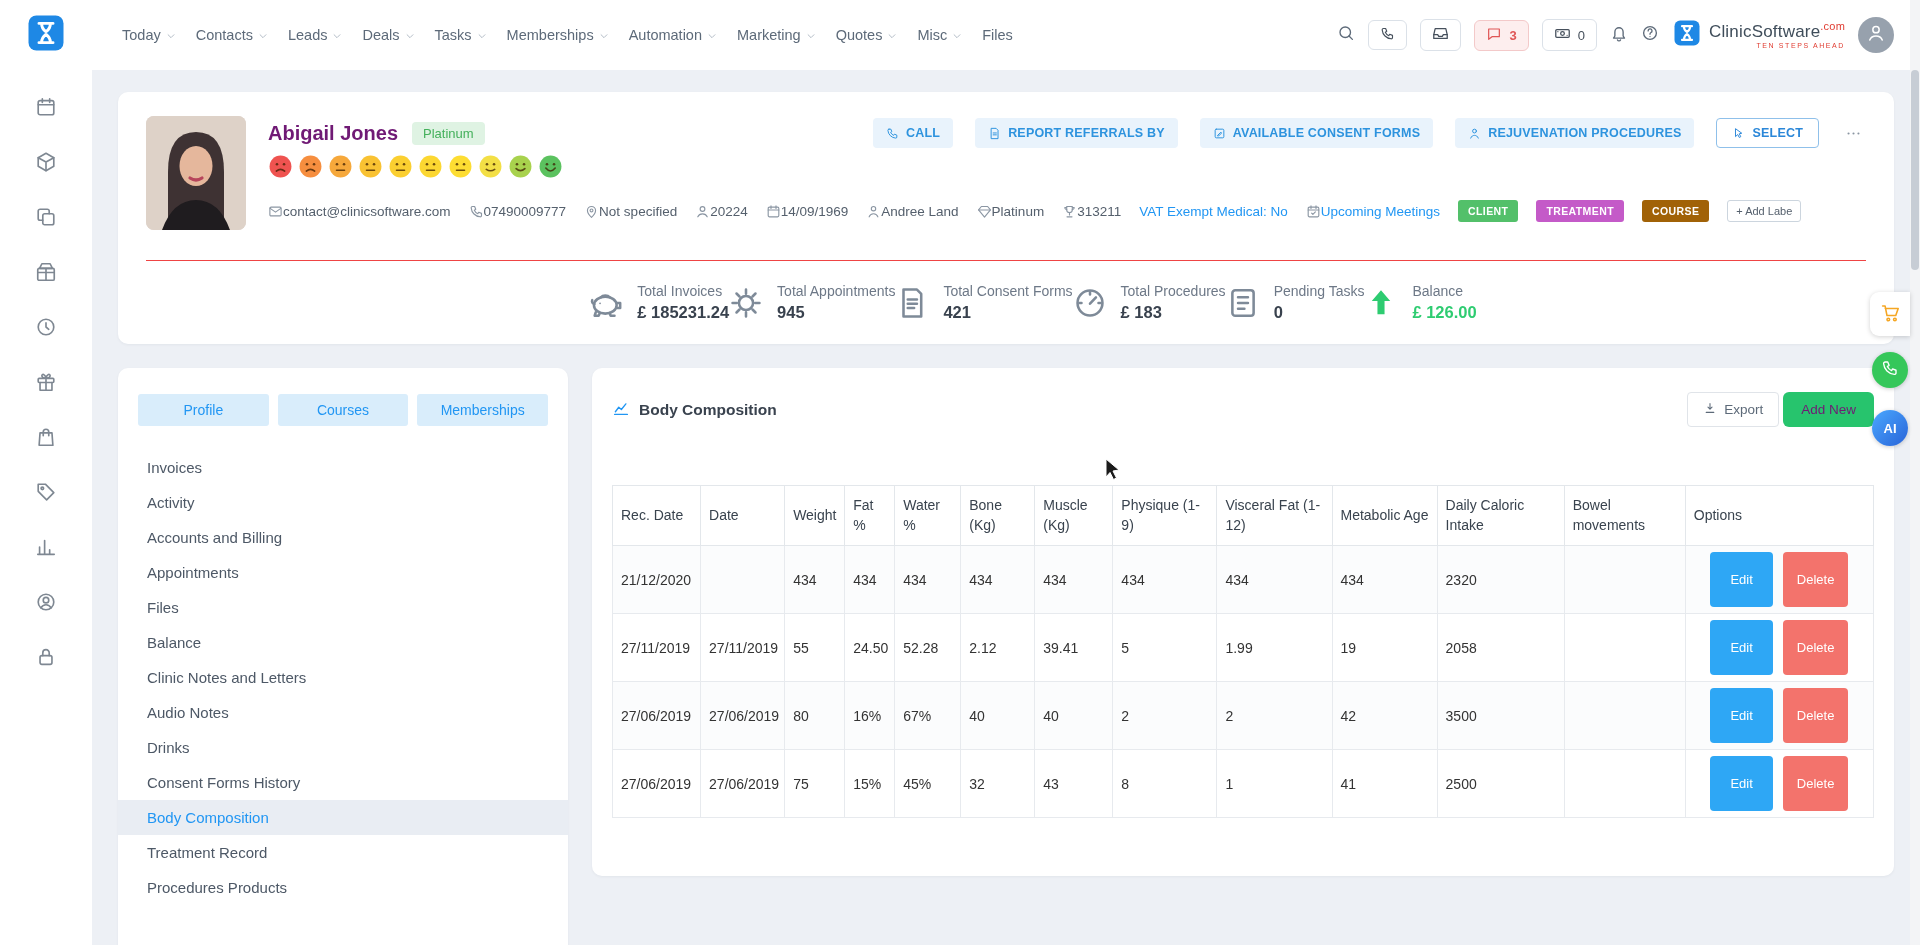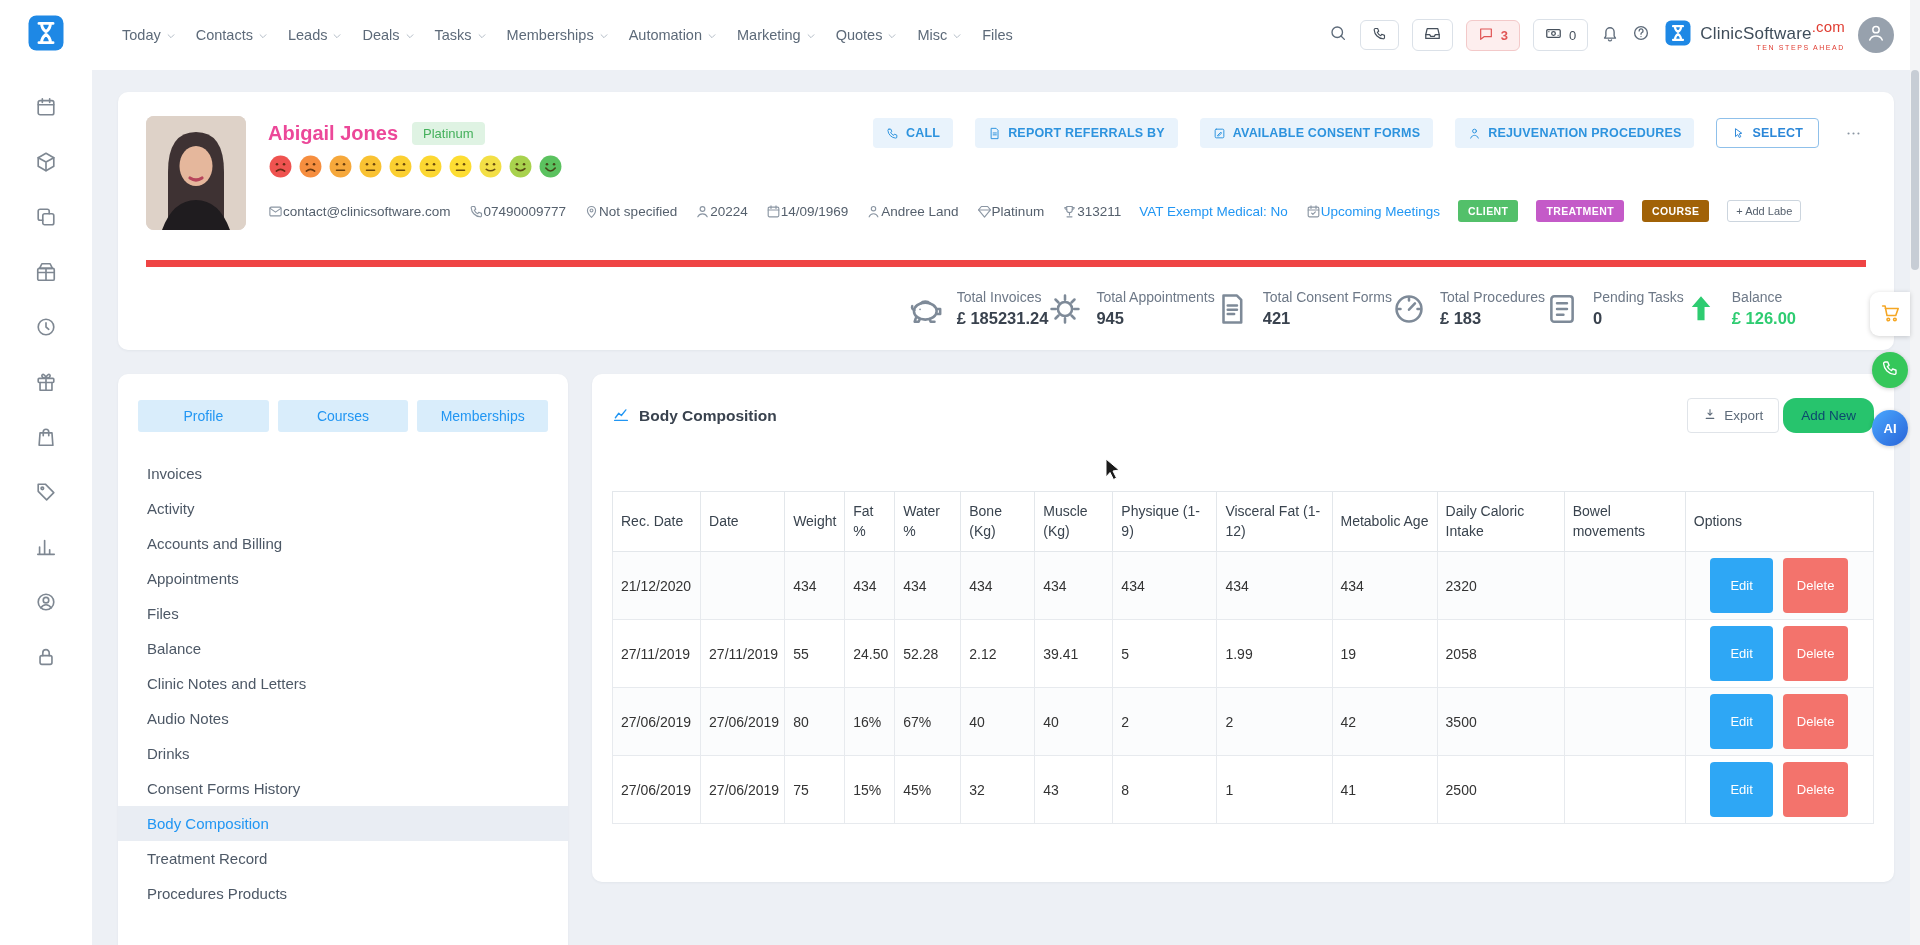--- a/index.html
+++ b/index.html
@@ -15,68 +15,68 @@
   .nav-menu{display:flex;gap:20px;align-items:center;color:#5d6a79;font-size:14.5px}
   .nav-item{display:flex;align-items:center;gap:5px;cursor:pointer;white-space:nowrap}
   .nav-item svg{color:#9aa6b4;margin-top:2px}
   .top-right{margin-left:auto;display:flex;align-items:center;gap:13px;color:#5d6a79}
   .icon-btn{cursor:pointer;display:flex;align-items:center}
   .pill{display:flex;align-items:center;gap:7px;border:1px solid #dbe1e8;border-radius:6px;padding:5px 11px;cursor:pointer;background:#fff;font-size:13px;color:#46505c}
   .pill.red{background:#fdeeee;border-color:#f3c9c9;color:#e05555;font-weight:bold}
   .brand{display:flex;align-items:center;gap:7px;cursor:pointer}
   .brand-txt{line-height:1}
   .brand-name{font-size:17px;color:#3f4d5a;letter-spacing:.2px}
-  .brand-name sup{font-size:15px;color:#e03c31}
+  .brand-name sup{font-size:11px;color:#e03c31}
   .brand-tag{font-size:7px;color:#e03c31;letter-spacing:1.6px;text-align:right;margin-top:3px}
   .avatar{width:36px;height:36px;border-radius:50%;background:#97a1ad;display:flex;align-items:center;justify-content:center;color:#fff;cursor:pointer}
   
   .content{background:#edf0f5;padding:22px 26px;overflow:hidden;position:relative}
   .card{background:#fff;border-radius:10px;box-shadow:0 1px 3px rgba(25,39,60,.05)}
   .profile-card{position:relative;padding:24px 28px 22px;margin-bottom:24px}
   .profile-top{display:flex;align-items:flex-start}
   .photo{width:100px;height:114px;border-radius:8px;overflow:hidden;flex:none;background:#ddd3cc}
   .p-info{margin-left:22px;min-width:0}
   .name-row{display:flex;align-items:center;gap:14px;margin-top:6px}
-  .p-name{font-size:20px;font-weight:bold;color:#ec4899}
+  .p-name{font-size:20px;font-weight:bold;color:#701a75}
   .tier{background:#dff3e3;color:#44b05b;font-size:13px;padding:4px 11px;border-radius:4px}
   .moods{display:flex;gap:5px;margin-top:9px}
   .moods .mood{cursor:pointer;line-height:0}
   .contact-row{display:flex;gap:18px;margin-top:21px;align-items:center;font-size:13.5px;color:#55606d}
   .c-item{display:flex;gap:0;align-items:center;white-space:nowrap}
   .c-item svg{color:#8b96a3;flex:none}
   .c-item.blue{color:#2196f3}
   .label-badge{font-size:10.5px;font-weight:bold;color:#fff;padding:5px 10px;border-radius:3px;letter-spacing:.4px;white-space:nowrap}
   .add-label{border:1px solid #ccd5de;border-radius:3px;font-size:11px;color:#55606d;padding:4px 8px;background:#fff;cursor:pointer;white-space:nowrap}
   .p-actions{position:absolute;right:28px;top:26px;display:flex;gap:22px;align-items:flex-end}
   .abtn{display:flex;align-items:center;gap:7px;border:none;border-radius:4px;font-size:12.5px;font-weight:bold;letter-spacing:.2px;padding:8px 13px;cursor:pointer;font-family:inherit}
   .abtn.soft{background:#e9f3fc;color:#2d93de}
   .abtn.outline{background:#fff;border:1px solid #8fc0ea;color:#2b87d8;padding:7px 15px}
   .abtn.plain{background:transparent;color:#8a95a2;padding:6px 4px}
-  .stats-row{display:flex;justify-content:flex-end;margin-top:30px;padding:22px 70px 0 124px;border-top:7px solid #ef4444}
+  .stats-row{display:flex;justify-content:center;margin-top:30px;padding:22px 70px 0 124px;border-top:1px solid #ef4444}
   .stat{display:flex;gap:14px;align-items:center}
   .stat svg{color:#7e8a98}
   .stat svg.green{color:#2ecc71}
   .stat-label{font-size:14px;color:#6d7887}
   .stat-value{font-size:16.5px;font-weight:bold;color:#39424e;margin-top:4px}
   .stat-value.green{color:#2ecc71}
   
   .lower{display:flex;gap:24px;align-items:flex-start}
   .menu-card{width:450px;padding:26px 0 10px;height:620px;flex:none}
   .tabs{display:flex;gap:9px;padding:0 20px}
   .tab{flex:1;background:#d9edfb;color:#2196f3;text-align:center;padding:8px 0;border-radius:3px;font-size:14px;cursor:pointer}
   .menu-list{margin-top:24px}
   .m-item{padding:9px 10px 9px 29px;font-size:15px;color:#4d5866;cursor:pointer}
   .m-item.active{background:#e9edf3;color:#2196f3}
   .bc-card{flex:1;padding:24px 20px 30px;min-height:508px}
   .bc-head{display:flex;align-items:center}
   .bc-title{display:flex;align-items:center;gap:9px;font-size:15.5px;font-weight:bold;color:#39424e}
   .bc-title svg{color:#2196f3}
   .bc-buttons{margin-left:auto;display:flex;gap:4px}
   .btn-export{display:flex;align-items:center;gap:7px;border:1px solid #e0e4e9;background:#fff;color:#5d6a79;padding:8px 15px;border-radius:4px;font-size:13.5px;cursor:pointer;font-family:inherit}
-  .btn-addnew{background:#27c46d;border:none;color:#0c4a6e;padding:9px 18px;border-radius:13px;font-size:13.5px;cursor:pointer;font-family:inherit}
+  .btn-addnew{background:#27c46d;border:none;color:#701a75;padding:9px 18px;border-radius:6px;font-size:13.5px;cursor:pointer;font-family:inherit}
   table.bc{width:100%;border-collapse:collapse;table-layout:fixed;margin-top:58px;font-size:14px}
   table.bc th{border:1px solid #e3e7eb;padding:10px 8px;text-align:left;font-weight:normal;color:#39434e;line-height:1.4;vertical-align:middle;background:#fff}
   table.bc td{border:1px solid #e7eaee;padding:6px 8px;height:53px;color:#333;vertical-align:middle;background:#fff}
   table.bc tbody tr:nth-child(odd) td{background:#fbfcfd}
   .opt{display:flex;gap:10px;justify-content:center}
   .btn-edit{background:#2ea7f5;border:none;color:#fff;font-size:13px;padding:20px 20px;border-radius:4px;cursor:pointer;font-family:inherit}
   .btn-delete{background:#f3736c;border:none;color:#fff;font-size:13px;padding:7px 14px;border-radius:4px;cursor:pointer;font-family:inherit}
   
   .scroll-track{position:absolute;right:0;top:0;width:10px;height:945px;background:#f3f4f6;z-index:20}
   .scroll-thumb{position:absolute;right:1px;top:70px;width:8px;height:200px;background:#c7cdd5;border-radius:4px;cursor:grab}

